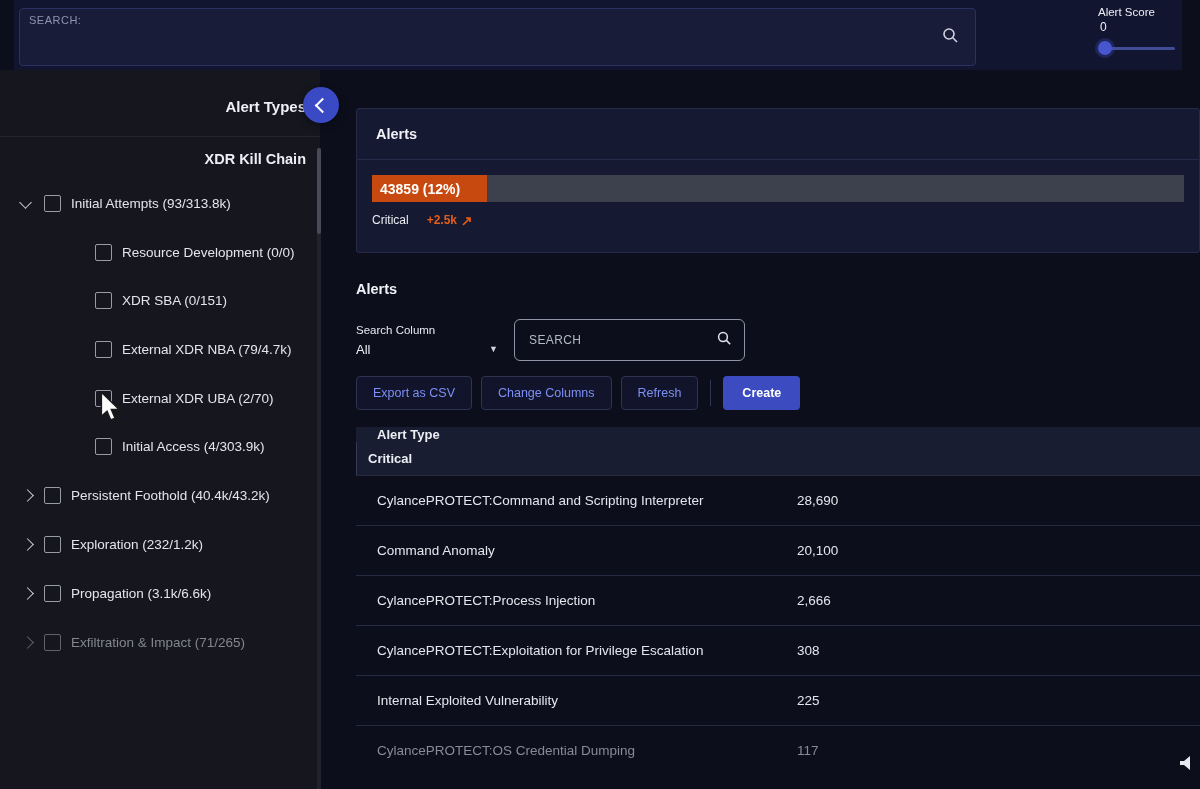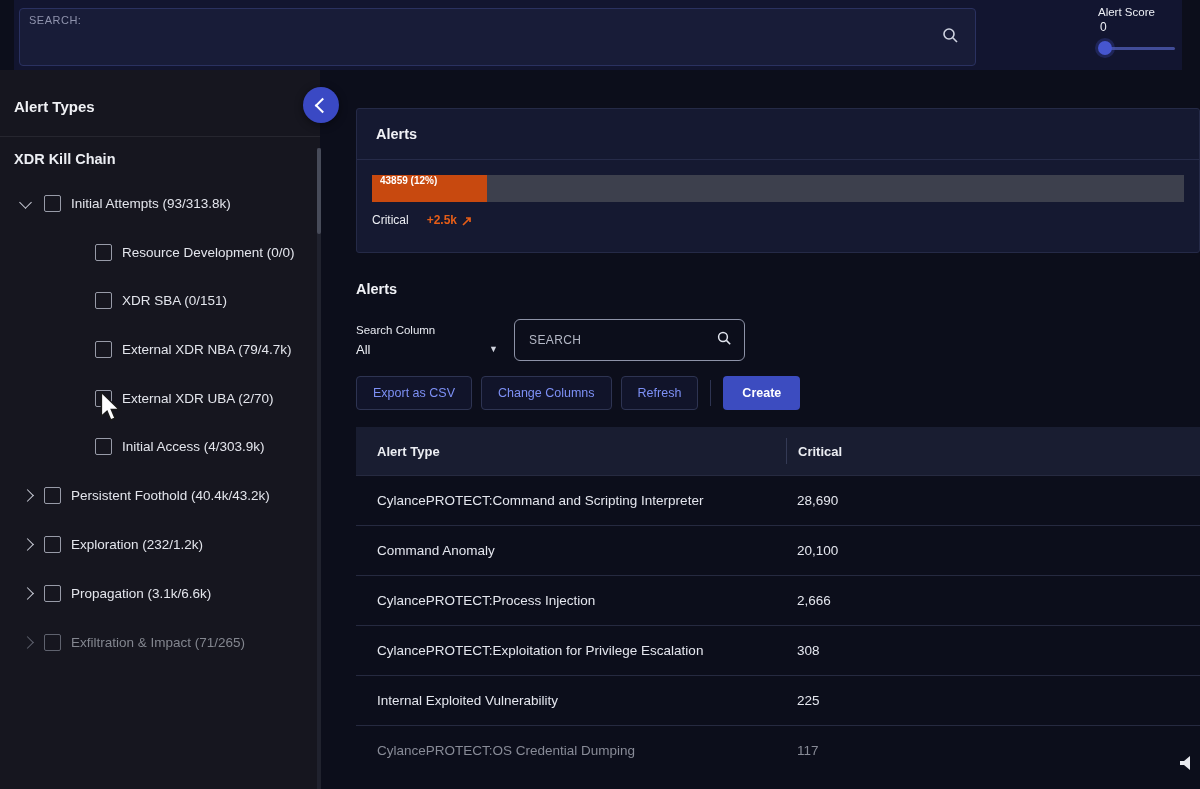--- a/index.html
+++ b/index.html
@@ -13,21 +13,21 @@
   .top-search-input{position:absolute;left:8px;top:22px;width:880px;height:30px;background:transparent;border:none;outline:none;color:#e8eaf1;font-size:13px;font-family:inherit;}
   .top-search-icon{position:absolute;right:16px;top:18px;}
   .alert-score{position:absolute;right:6px;top:6px;width:78px;}
   .alert-score-label{display:block;font-size:11.5px;color:#eef0f6;}
   .alert-score-value{display:block;font-size:12px;color:#eef0f6;margin-top:2px;margin-left:2px;}
   .slider{position:relative;margin-top:7px;height:14px;}
   .slider-track{position:absolute;left:5px;top:6px;width:72px;height:3px;background:#5b6ad0;opacity:.65;border-radius:2px;}
   .slider-thumb{position:absolute;left:0;top:0;width:14px;height:14px;border-radius:50%;background:#4656cf;box-shadow:0 0 0 3px rgba(70,86,207,.25);}
 
   
-  .sidebar{position:absolute;left:0;top:70px;width:320px;bottom:0;background:#16161f;}
+  .sidebar{position:absolute;left:0;top:70px;width:320px;bottom:0;background:#16161f;text-align:right;}
   .sidebar-header{height:67px;box-sizing:border-box;padding:28px 14px 0;border-bottom:1px solid #26262f;font-size:15px;font-weight:700;color:#f0f1f5;}
   .sidebar-section-title{padding:14px 14px 0;font-size:14.5px;font-weight:600;color:#eceef3;}
   .tree{padding-top:12px;}
   .trow-l1{display:flex;align-items:center;height:49px;padding-left:14px;box-sizing:border-box;}
   .trow-l2{display:flex;align-items:center;height:48.6px;padding-left:95px;padding-right:14px;box-sizing:border-box;}
   .chev-wrap{width:30px;display:flex;justify-content:flex-start;align-items:center;flex-shrink:0;}
   .chev{display:inline-block;width:8px;height:8px;}
   .chev-down{border-right:1.8px solid #c9ccd7;border-bottom:1.8px solid #c9ccd7;transform:rotate(45deg);margin-left:7px;margin-top:-3px;}
   .chev-right{border-top:1.8px solid #c9ccd7;border-right:1.8px solid #c9ccd7;transform:rotate(45deg);margin-left:9px;}
   .chev-left{width:9px;height:9px;border-bottom:2.2px solid #fff;border-left:2.2px solid #fff;transform:rotate(45deg);margin-left:3px;}
@@ -38,21 +38,21 @@
   .collapse-btn{position:absolute;left:303px;top:87px;width:36px;height:36px;border-radius:50%;background:#3a49c4;display:flex;align-items:center;justify-content:center;z-index:20;box-shadow:0 2px 8px rgba(0,0,0,.45);cursor:pointer;}
   .sb-scroll-track{position:absolute;left:317px;top:148px;bottom:0;width:4px;background:#20222e;z-index:15;}
   .sb-scroll-thumb{position:absolute;left:0;top:0;width:4px;height:86px;background:#474b59;border-radius:2px;}
 
   
   .main{position:absolute;left:322px;top:70px;right:0;bottom:0;background:#0c0e1b;padding-left:34px;box-sizing:border-box;overflow:hidden;}
   .summary-card{margin-top:38px;background:#151931;border:1px solid #252a47;border-radius:3px;}
   .card-header{padding:17px 19px;font-size:14.5px;font-weight:700;border-bottom:1px solid #262b49;color:#f0f1f6;}
   .card-body{padding:15px 15px 25px;}
   .stackbar{display:flex;height:27px;overflow:hidden;}
-  .seg-critical{width:115px;background:#c8490f;color:#fff;font-weight:700;font-size:10px;display:flex;padding-left:8px;white-space:nowrap;box-sizing:border-box;}
+  .seg-critical{width:115px;background:#c8490f;color:#fff;font-weight:700;font-size:14px;display:flex;align-items:center;padding-left:8px;white-space:nowrap;box-sizing:border-box;}
   .seg-rest{flex:1;background:#3d404d;}
   .legend{margin-top:11px;display:flex;align-items:center;font-size:12px;color:#eceef3;}
   .legend-delta{margin-left:18px;color:#e55d17;font-weight:600;display:flex;align-items:flex-end;gap:4px;}
 
   .alerts-section{margin-top:28px;}
   .section-title{font-size:14.5px;font-weight:700;color:#f0f1f6;}
   .controls{margin-top:22px;display:flex;align-items:center;}
   .search-column{width:146px;cursor:pointer;}
   .sc-label{display:block;font-size:11.5px;color:#e8eaf1;}
   .sc-value-row{display:flex;justify-content:space-between;align-items:center;margin-top:6px;font-size:13px;padding-right:4px;color:#eceef3;}
@@ -60,21 +60,21 @@
   .table-search{margin-left:12px;width:231px;height:42px;border:1px solid #8e93a8;border-radius:6px;display:flex;align-items:center;padding:0 12px;box-sizing:border-box;background:transparent;justify-content:flex-end;}
   .table-search input{flex:1;background:transparent;border:none;outline:none;color:#e8eaf1;font-size:12px;letter-spacing:.4px;font-family:inherit;}
   .table-search input::placeholder{color:#b4b8c6;}
   .btn-row{margin-top:15px;display:flex;align-items:center;gap:9px;}
   .btn{height:34px;padding:0 16px;font-size:12.5px;border-radius:4px;font-family:inherit;cursor:pointer;}
   .btn.outline{border:1px solid #2e3452;color:#7d90f5;background:#11142a;}
   .btn.solid{border:none;background:#3c4cc0;color:#fff;font-weight:600;padding:0 19px;}
   .vdiv{width:1px;height:26px;background:#2e3452;margin:0 3px;}
 
   .table{margin-top:17px;}
-  .thead{display:flex;background:#191d31;height:48px;align-items:center;font-weight:700;font-size:13px;color:#eceef3;}
+  .thead{display:flex;background:#191d31;height:48px;align-items:flex-start;font-weight:700;font-size:13px;color:#eceef3;flex-direction:column;}
   .col1{width:430px;padding-left:21px;box-sizing:border-box;flex-shrink:0;}
   .col2{flex:1;padding-left:11px;box-sizing:border-box;}
   .thead .col2{border-left:1px solid #343a55;height:26px;display:flex;align-items:center;}
   .trow{display:flex;height:49px;align-items:center;font-size:13.5px;border-top:1px solid #262a40;color:#e4e6ee;}
   .trow.dimrow{color:#888b97;}
 
   
   .cursor{position:absolute;left:97px;top:391px;z-index:60;}
   .volume{position:absolute;left:1176px;top:753px;z-index:55;}
 </style>

